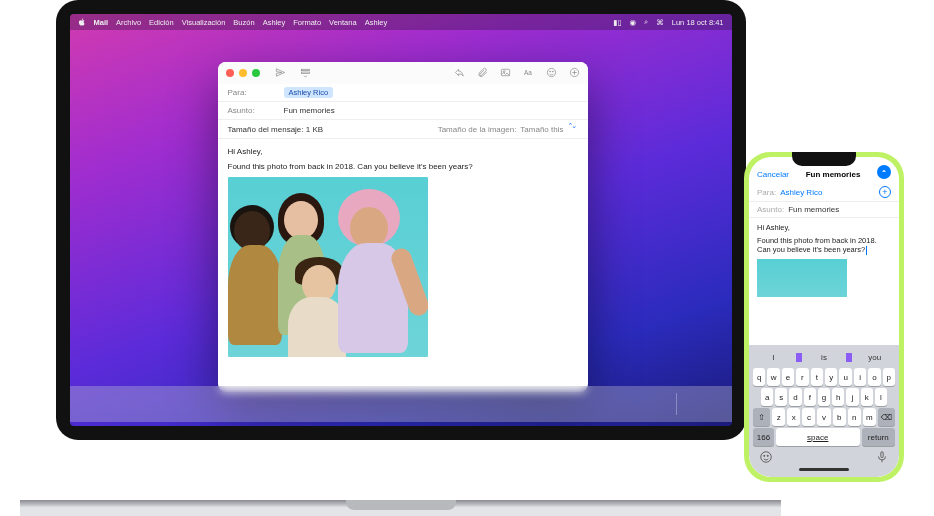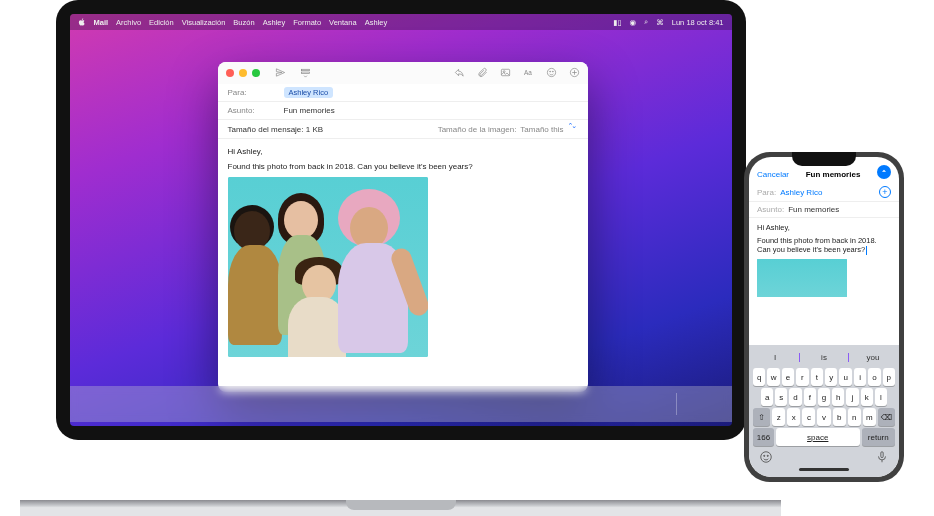--- a/index.html
+++ b/index.html
@@ -62,21 +62,21 @@
   .p3 .hair{position:absolute;width:48px;height:28px;background:#3a2412;border-radius:50% 50% 20% 20%;left:67px;top:80px}
   .p3 .body-shape{width:58px;height:70px;background:#e8dcc8;left:60px;top:120px}
 
   .p4 .head{width:38px;height:42px;background:#d9a882;left:122px;top:30px}
   .p4 .hair{position:absolute;width:62px;height:58px;background:#e8a8c0;border-radius:50%;left:110px;top:12px}
   .p4 .body-shape{width:70px;height:110px;background:#d8c8e8;left:110px;top:66px}
   .p4 .arm{position:absolute;width:20px;height:70px;background:#d9a882;border-radius:10px;left:172px;top:70px;transform:rotate(-20deg)}
 
   
   .iphone { position:absolute; right: 30px; top: 152px; width: 160px; height: 330px; }
-  .ip-bezel{ width:100%; height:100%; background:#404040; border-radius:26px; padding:5px; position:relative;}
+  .ip-bezel{ width:100%; height:100%; background:#bef264; border-radius:26px; padding:5px; position:relative;}
   .ip-screen{ width:100%; height:100%; background:#fff; border-radius:22px; overflow:hidden; position:relative; font-size:8px; color:#333;}
   .ip-notch{ position:absolute; top:0; left:50%; transform:translateX(-50%); width:64px; height:14px; background:#111; border-radius:0 0 10px 10px; z-index:5;}
 
   .ip-nav{ height:26px; display:flex; align-items:flex-end; justify-content:space-between; padding:0 8px 4px; font-size:8px;}
   .ip-nav .cancel{color:#007aff}
   .ip-nav .title{font-weight:600; color:#000;}
   .ip-nav .send{width:14px;height:14px;background:#007aff;border-radius:50%;display:flex;align-items:center;justify-content:center}
   .ip-nav .send svg{width:8px;height:8px;fill:#fff}
 
   .ip-row{ padding:3px 8px; border-bottom:1px solid #eee; display:flex; align-items:center; min-height:16px; gap:4px;}
@@ -86,21 +86,21 @@
 
   .ip-body{ padding:5px 8px; font-size:7.5px; color:#222;}
   .ip-body p{margin-bottom:4px}
   .ip-photo{ margin-top:2px; width:90px; height:38px; background:#4cc; overflow:hidden; position:relative; border-radius:1px;}
   .ip-cursor{ display:inline-block; width:1px; height:9px; background:#007aff; vertical-align:middle; margin-left:1px;}
 
   
   .kb { position:absolute; bottom:0; left:0; right:0; background:#d1d4da; padding:3px 2px 6px; border-radius:0 0 22px 22px;}
   .predict{ display:flex; height:18px; align-items:center;}
   .predict span{ flex:1; text-align:center; font-size:8px; color:#333;}
-  .predict span+span{ border-left:1px solid #8b5cf6;}
+  .predict span+span{ border-left:6px solid #8b5cf6;}
   .krow{ display:flex; gap:2px; margin:2px 2px; justify-content:center;}
   .key{ background:#fff; border-radius:3px; height:18px; flex:1; display:flex; align-items:center; justify-content:center; font-size:8px; box-shadow:0 1px 0 rgba(0,0,0,.25); color:#222;}
   .key.dark{ background:#adb1ba;}
   .key.space{ flex:4;text-decoration:underline;}
   .key.shift,.key.del{ flex:1.3; background:#adb1ba;}
   .krow.r2{ padding:0 8px;}
   .kb-bottom{ display:flex; justify-content:space-between; padding:2px 8px 0; align-items:center;}
   .kb-bottom svg{width:14px;height:14px;stroke:#555;fill:none;stroke-width:1.5}
   .homebar{ width:50px;height:3px;background:#333;border-radius:2px;margin:2px auto 0;}
 

